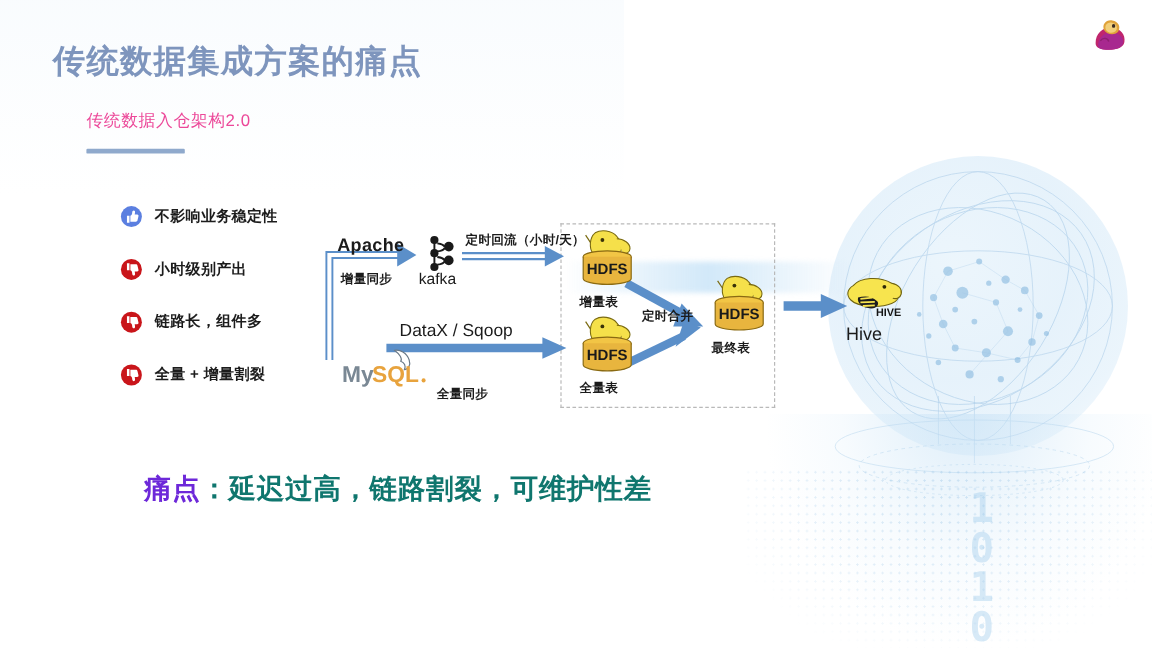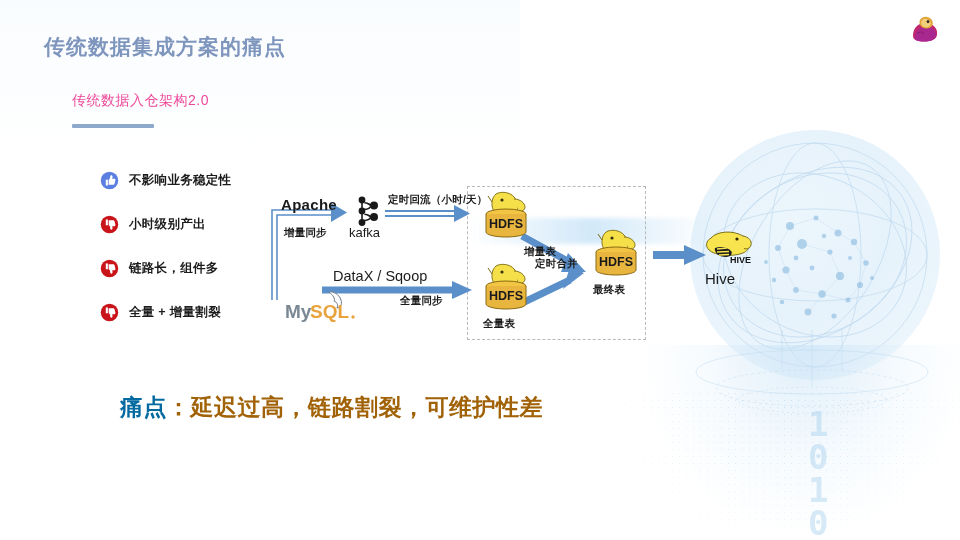--- a/index.html
+++ b/index.html
@@ -71,21 +71,21 @@
     left: 470px; top: 218px; width: 240px; height: 26px;
     background: linear-gradient(90deg, rgba(219,236,250,0) 0%, rgba(205,230,248,0.9) 50%, rgba(219,236,250,0) 100%);
     filter: blur(2px);
     pointer-events: none;
   }
 
   
   .page-title {
     position: absolute;
     left: 44px; top: 33px;
-    font-size: 21px;
+    font-size: 27px;
     font-weight: 700;
     color: #7e95bd;
     letter-spacing: 1px;
     white-space: nowrap;
   }
 
   .brand {
     position: absolute;
     right: 18px; top: 14px;
     display: flex;
@@ -168,22 +168,22 @@
 
   
   .conclusion {
     position: absolute;
     left: 120px; top: 392px;
     font-size: 23px;
     font-weight: 700;
     white-space: nowrap;
     letter-spacing: 0.5px;
   }
-  .conclusion .lead { color: #0369a1; }
-  .conclusion .body { color: #a16207; }
+  .conclusion .lead { color: #6d28d9; }
+  .conclusion .body { color: #0f766e; }
 </style>
 </head>
 <body>
 
 <div id="slide">
 
   <div class="bg-wash-left"></div>
   <div class="bg-glow bg-sphere"></div>
 
   <svg class="bg-glow" style="left:690px; top:130px; width:250px; height:250px;" viewBox="0 0 250 250">
@@ -362,37 +362,37 @@
         <text x="0" y="43" font-family="Liberation Sans, sans-serif" font-size="13" fill="#1a1a1a">kafka</text>
       </svg>
     </div>
 
     <div class="node-label latin" style="left:281px; top:196px;">Apache</div>
     <div class="node-label bold" style="left:284px; top:226px;font-family:Liberation Mono, monospace;">增量同步</div>
 
     <div class="node-label bold" style="left:388px; top:193px;">定时回流（小时/天）</div>
 
     <div class="node-label latin-thin" style="left:333px; top:268px;">DataX / Sqoop</div>
-    <div class="node-label bold" style="left:364px; top:294px;margin-left:36px;">全量同步</div>
+    <div class="node-label bold" style="left:364px; top:322px;">全量同步</div>
 
     <div class="node-label bold" style="left:535px; top:257px;">定时合并</div>
 
     <div class="hdfs-stack" style="left:478px; top:190px;">
       <svg viewBox="0 0 56 58" width="56" height="58">
         <path d="M18 4 C23 1, 32 2, 36 7 C40 11, 41 17, 39 21 L16 21 C13 17, 13 8, 18 4 Z" fill="#f5e04a" stroke="#7a6a10" stroke-width="0.9"></path>
         <path d="M36 9 C42 9, 47 13, 47 17 C47 20, 44 22, 41 21" fill="#f5e04a" stroke="#7a6a10" stroke-width="0.9"></path>
         <circle cx="24" cy="10" r="1.6" fill="#3a3208"></circle>
         <path d="M14 12 L10 6" stroke="#7a6a10" stroke-width="1"></path>
         <ellipse cx="28" cy="24" rx="20" ry="5" fill="#f2c545" stroke="#8a6a12" stroke-width="1"></ellipse>
         <path d="M8 24 v18 c0 2.8 9 5 20 5 s20-2.2 20-5 V24" fill="#e8b53e" stroke="#8a6a12" stroke-width="1"></path>
         <text x="28" y="38" text-anchor="middle" font-family="Liberation Sans, sans-serif" font-size="12.5" font-weight="700" fill="#1a1a1a">HDFS</text>
       </svg>
     </div>
 
-    <div class="node-label bold" style="left:483px; top:245px;margin-left:41px;">增量表</div>
+    <div class="node-label bold" style="left:483px; top:245px;">增量表</div>
 
     <div class="hdfs-stack" style="left:478px; top:262px;">
       <svg viewBox="0 0 56 58" width="56" height="58">
         <path d="M18 4 C23 1, 32 2, 36 7 C40 11, 41 17, 39 21 L16 21 C13 17, 13 8, 18 4 Z" fill="#f5e04a" stroke="#7a6a10" stroke-width="0.9"></path>
         <path d="M36 9 C42 9, 47 13, 47 17 C47 20, 44 22, 41 21" fill="#f5e04a" stroke="#7a6a10" stroke-width="0.9"></path>
         <circle cx="24" cy="10" r="1.6" fill="#3a3208"></circle>
         <path d="M14 12 L10 6" stroke="#7a6a10" stroke-width="1"></path>
         <ellipse cx="28" cy="24" rx="20" ry="5" fill="#f2c545" stroke="#8a6a12" stroke-width="1"></ellipse>
         <path d="M8 24 v18 c0 2.8 9 5 20 5 s20-2.2 20-5 V24" fill="#e8b53e" stroke="#8a6a12" stroke-width="1"></path>
         <text x="28" y="38" text-anchor="middle" font-family="Liberation Sans, sans-serif" font-size="12.5" font-weight="700" fill="#1a1a1a">HDFS</text>

